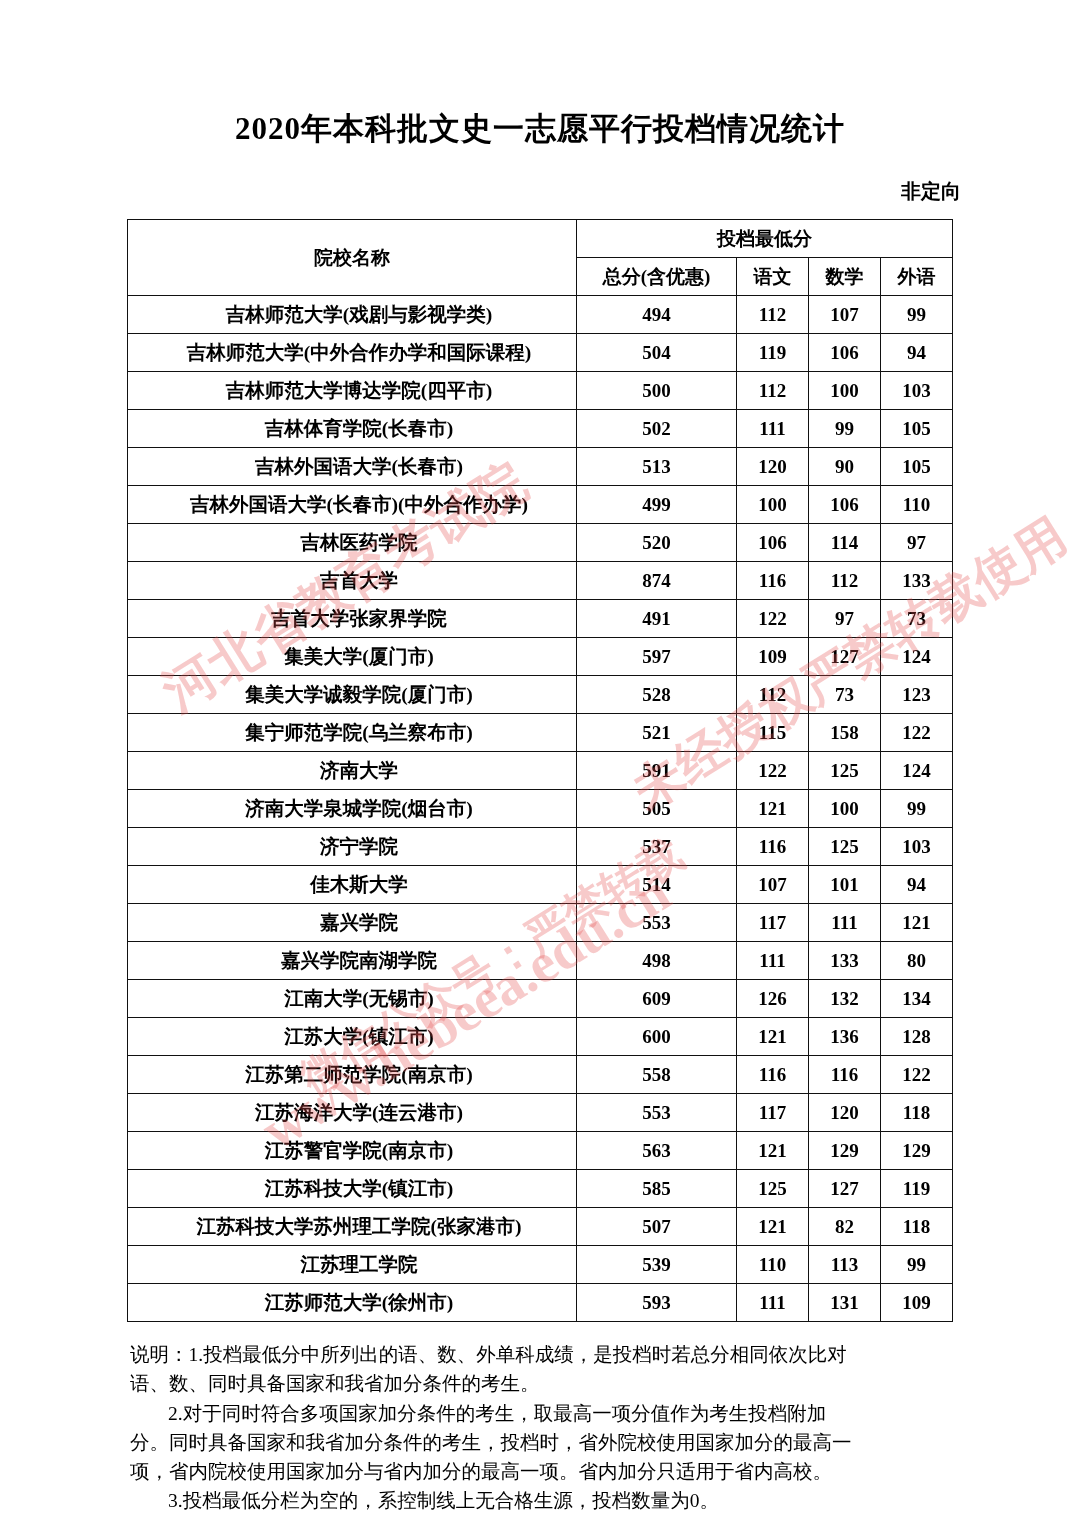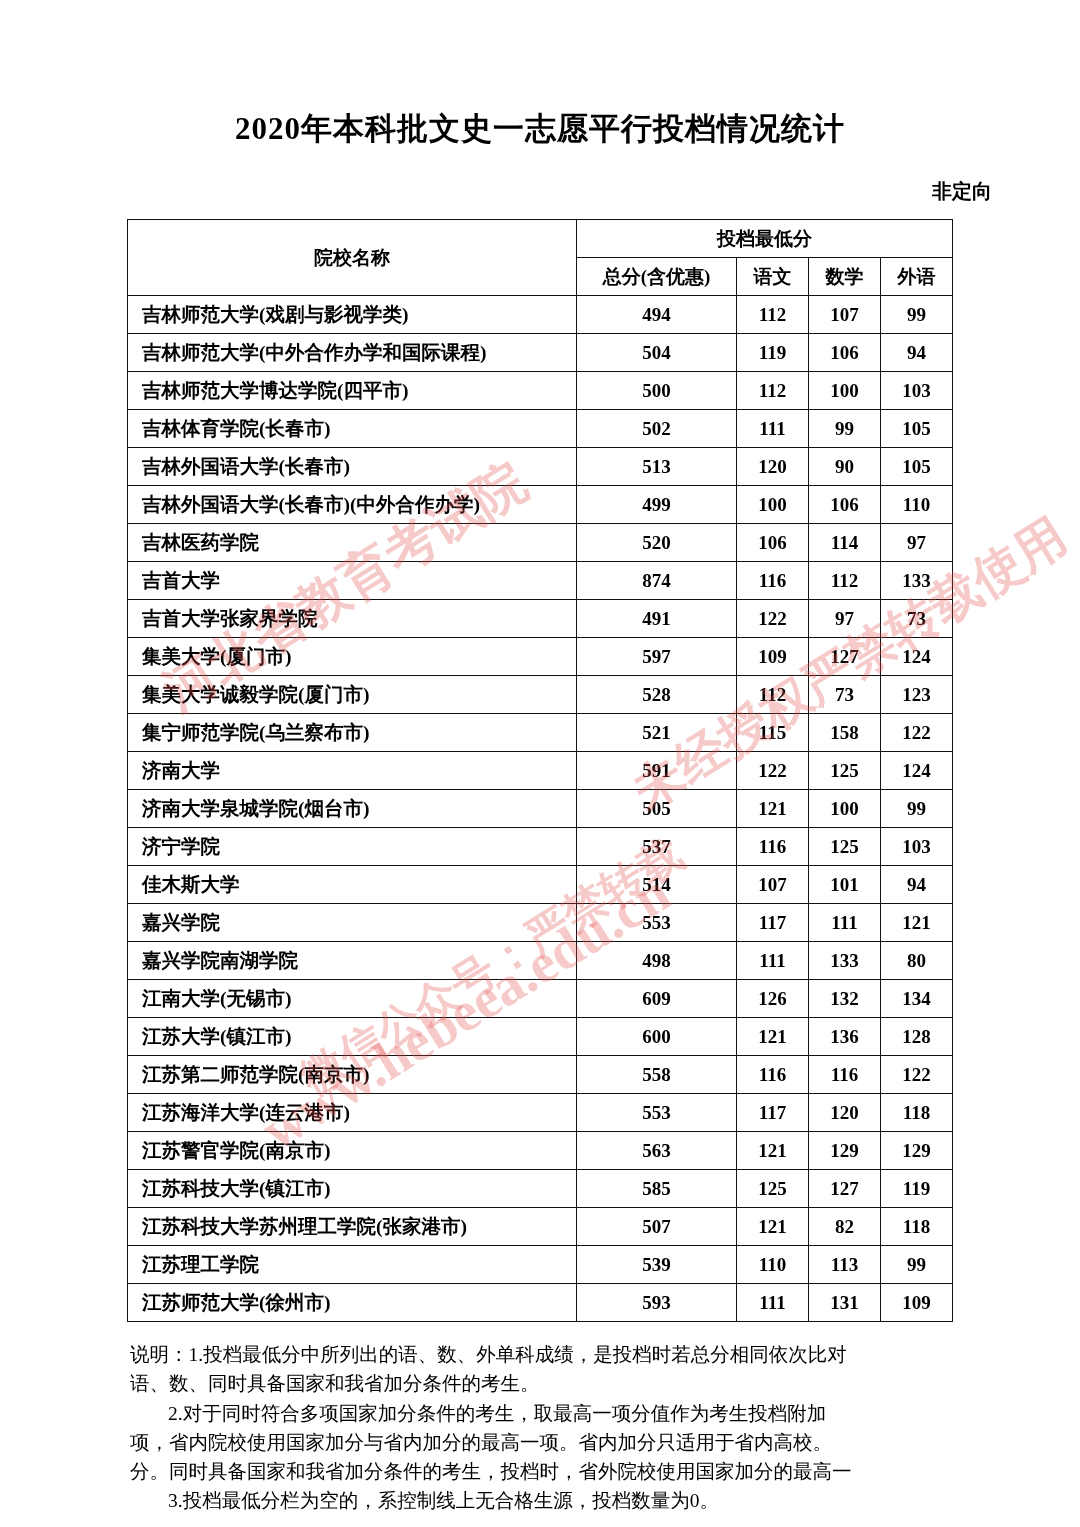--- a/index.html
+++ b/index.html
@@ -26,42 +26,42 @@
     font-weight: bold;
     letter-spacing: 1px;
     margin-top: 108px;
     font-family: "Liberation Serif", serif;
   }
   .subtitle {
     text-align: right;
     font-size: 20px;
     font-weight: bold;
     margin-top: 28px;
-    padding-right: 88px;
+    padding-right: 119px;
   }
   table.main {
     border-collapse: collapse;
     margin: 14px auto 0 auto;
     width: 822px;
     table-layout: fixed;
   }
   table.main th, table.main td {
     border: 1.5px solid #111;
     font-size: 19px;
     font-weight: bold;
     padding: 0;
     height: 37px;
     text-align: center;
     font-family: "Liberation Serif", serif;
   }
   table.main th.school-head {
     width: 448px;
   }
   table.main td.school {
-    text-align: left;
+    text-align: center;
     padding-left: 14px;
     font-size: 19.5px;
   }
   col.c-total { width: 160px; }
   col.c-sub { width: 72px; }
   .notes {
     margin: 18px auto 0 auto;
     width: 820px;
     font-size: 19.5px;
     line-height: 1.5;
@@ -337,22 +337,22 @@
           <td>131</td>
           <td>109</td>
         </tr>
       </tbody>
   </table>
 
   <div class="notes">
     <p>说明：1.投档最低分中所列出的语、数、外单科成绩，是投档时若总分相同依次比对</p>
     <p>语、数、同时具备国家和我省加分条件的考生。</p>
     <p class="indent">2.对于同时符合多项国家加分条件的考生，取最高一项分值作为考生投档附加</p>
+    <p>分。同时具备国家和我省加分条件的考生，投档时，省外院校使用国家加分的最高一</p>
     <p>项，省内院校使用国家加分与省内加分的最高一项。省内加分只适用于省内高校。</p>
-    <p>分。同时具备国家和我省加分条件的考生，投档时，省外院校使用国家加分的最高一</p>
     <p class="indent">3.投档最低分栏为空的，系控制线上无合格生源，投档数量为0。</p>
   </div>
 
   <div class="pagefoot">第 17 页 共 37 页</div>
 
   <div class="wm wm1">河北省教育考试院</div>
   <div class="wm wm2">www.hebeea.edu.cn</div>
   <div class="wm wm3">微信公众号：严禁转载</div>
   <div class="wm wm4">未经授权严禁转载使用</div>
 

